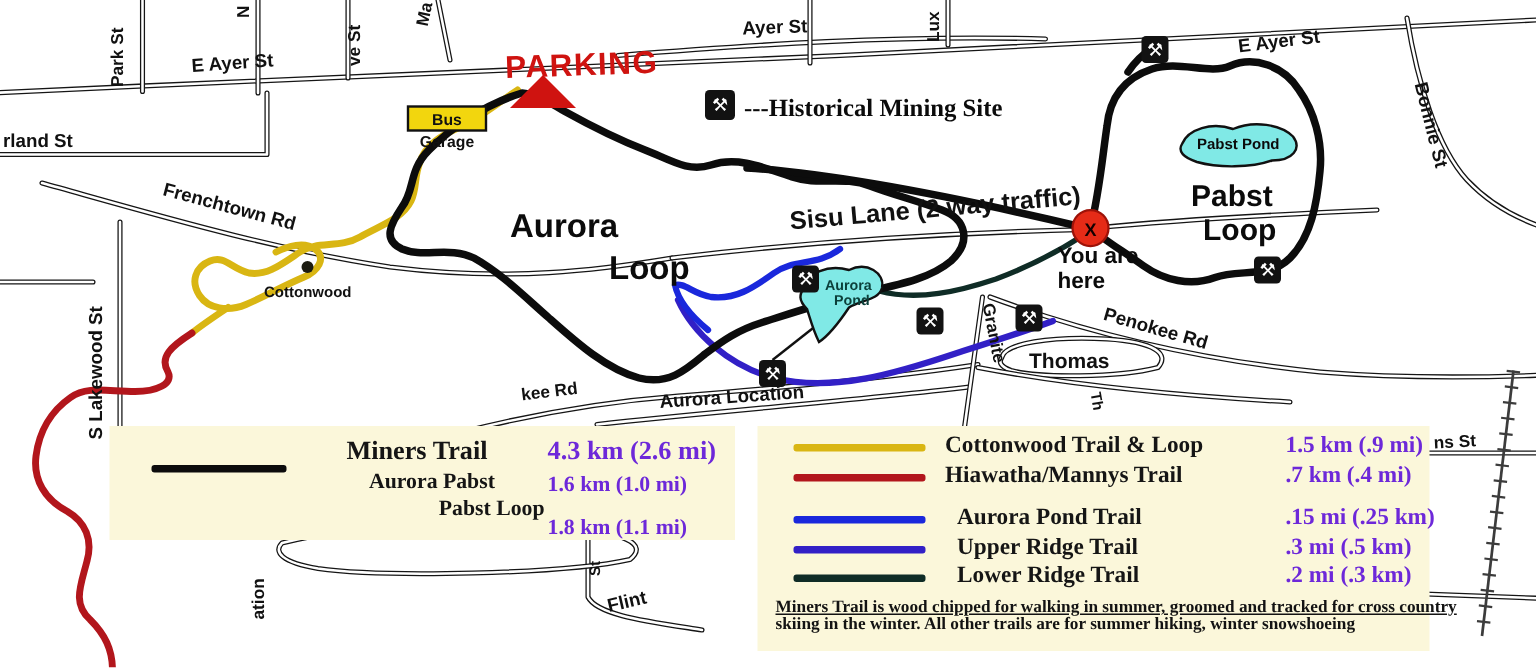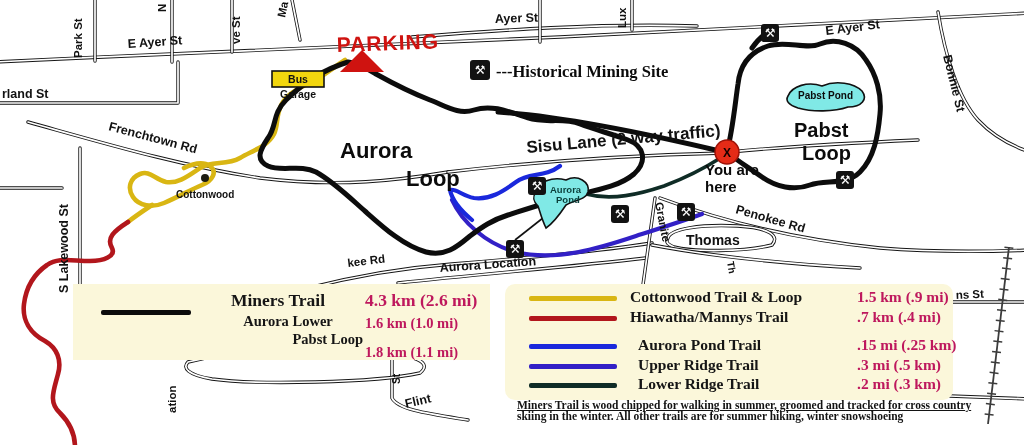--- a/index.html
+++ b/index.html
@@ -29,24 +29,24 @@
   .pond-lbl{font:700 9.5px "Liberation Sans",sans-serif;fill:#0b3f3a;}
   .pabst-pond-lbl{font:700 10px "Liberation Sans",sans-serif;fill:#0b0b0b;}
   .hist{font:700 16.5px "Liberation Serif",serif;fill:#0b0b0b;}
   .parking{font:700 21px "Liberation Sans",sans-serif;fill:var(--c-parking);letter-spacing:1px;}
   .buslbl{font:700 10.5px "Liberation Sans",sans-serif;fill:#111;}
   .miner-glyph{font:700 12px "DejaVu Sans",sans-serif;fill:#fff;}
   .xglyph{font:700 12px "Liberation Sans",sans-serif;fill:#140000;}
   
   .legend{position:absolute;background:var(--c-legend_bg);}
   #legend-left{left:73px;top:284px;width:417px;height:76px;}
-  #legend-right{left:505px;top:284px;width:448px;height:116px;border-radius:10px;}
+  #legend-right{left:505px;top:284px;width:448px;height:150px;}
   .legend span,.legend div{position:absolute;white-space:nowrap;}
   .lgname{font:700 15.5px "Liberation Serif",serif;color:#151515;}
-  .lgdist{font:700 15.5px "Liberation Serif",serif;color:#be185d;}
+  .lgdist{font:700 15.5px "Liberation Serif",serif;color:#6d28d9;}
   .lgbig{font-size:17.5px;}
   .lgmid{font-size:14.5px;}
   .swatch{height:5px;border-radius:2px;}
   .sw-miners{background:var(--c-miners);}
   .sw-cotton{background:var(--c-cottonwood);}
   .sw-hia{background:var(--c-hiawatha);}
   .sw-apond{background:var(--c-aurora_pond_trail);}
   .sw-upper{background:var(--c-upper_ridge);}
   .sw-lower{background:var(--c-lower_ridge);}
   .note{font:700 11.5px "Liberation Serif",serif;color:#131313;line-height:15px;}
@@ -208,21 +208,21 @@
     <text class="pond-lbl" x="556" y="203">Pond</text>
     <text class="yah" x="705" y="175">You are</text>
     <text class="yah" x="705" y="192">here</text>
   </g>
 </svg>
 
   <div class="legend" id="legend-left">
     <span class="swatch sw-miners" style="left:28px;top:26px;width:90px;"></span>
     <span class="lgname lgbig" style="left:120px;top:6px;width:170px;text-align:center;">Miners Trail</span>
     <span class="lgdist lgbig" style="left:292px;top:6px;">4.3 km (2.6 mi)</span>
-    <span class="lgname lgmid" style="left:140px;top:29px;width:150px;text-align:center;">Aurora Lower</span>
+    <span class="lgname lgmid" style="left:140px;top:29px;width:150px;text-align:center;">Aurora Pabst</span>
     <span class="lgdist lgmid" style="left:292px;top:31px;">1.6 km (1.0 mi)</span>
     <span class="lgname lgmid" style="left:140px;top:47px;width:150px;text-align:right;">Pabst Loop</span>
     <span class="lgdist lgmid" style="left:292px;top:60px;">1.8 km (1.1 mi)</span>
   </div>
 
   <div class="legend" id="legend-right">
     <span class="swatch sw-cotton" style="left:24px;top:12px;width:88px;"></span>
     <span class="lgname" style="left:125px;top:4px;">Cottonwood Trail &amp; Loop</span>
     <span class="lgdist" style="left:352px;top:4px;">1.5 km (.9 mi)</span>
 

